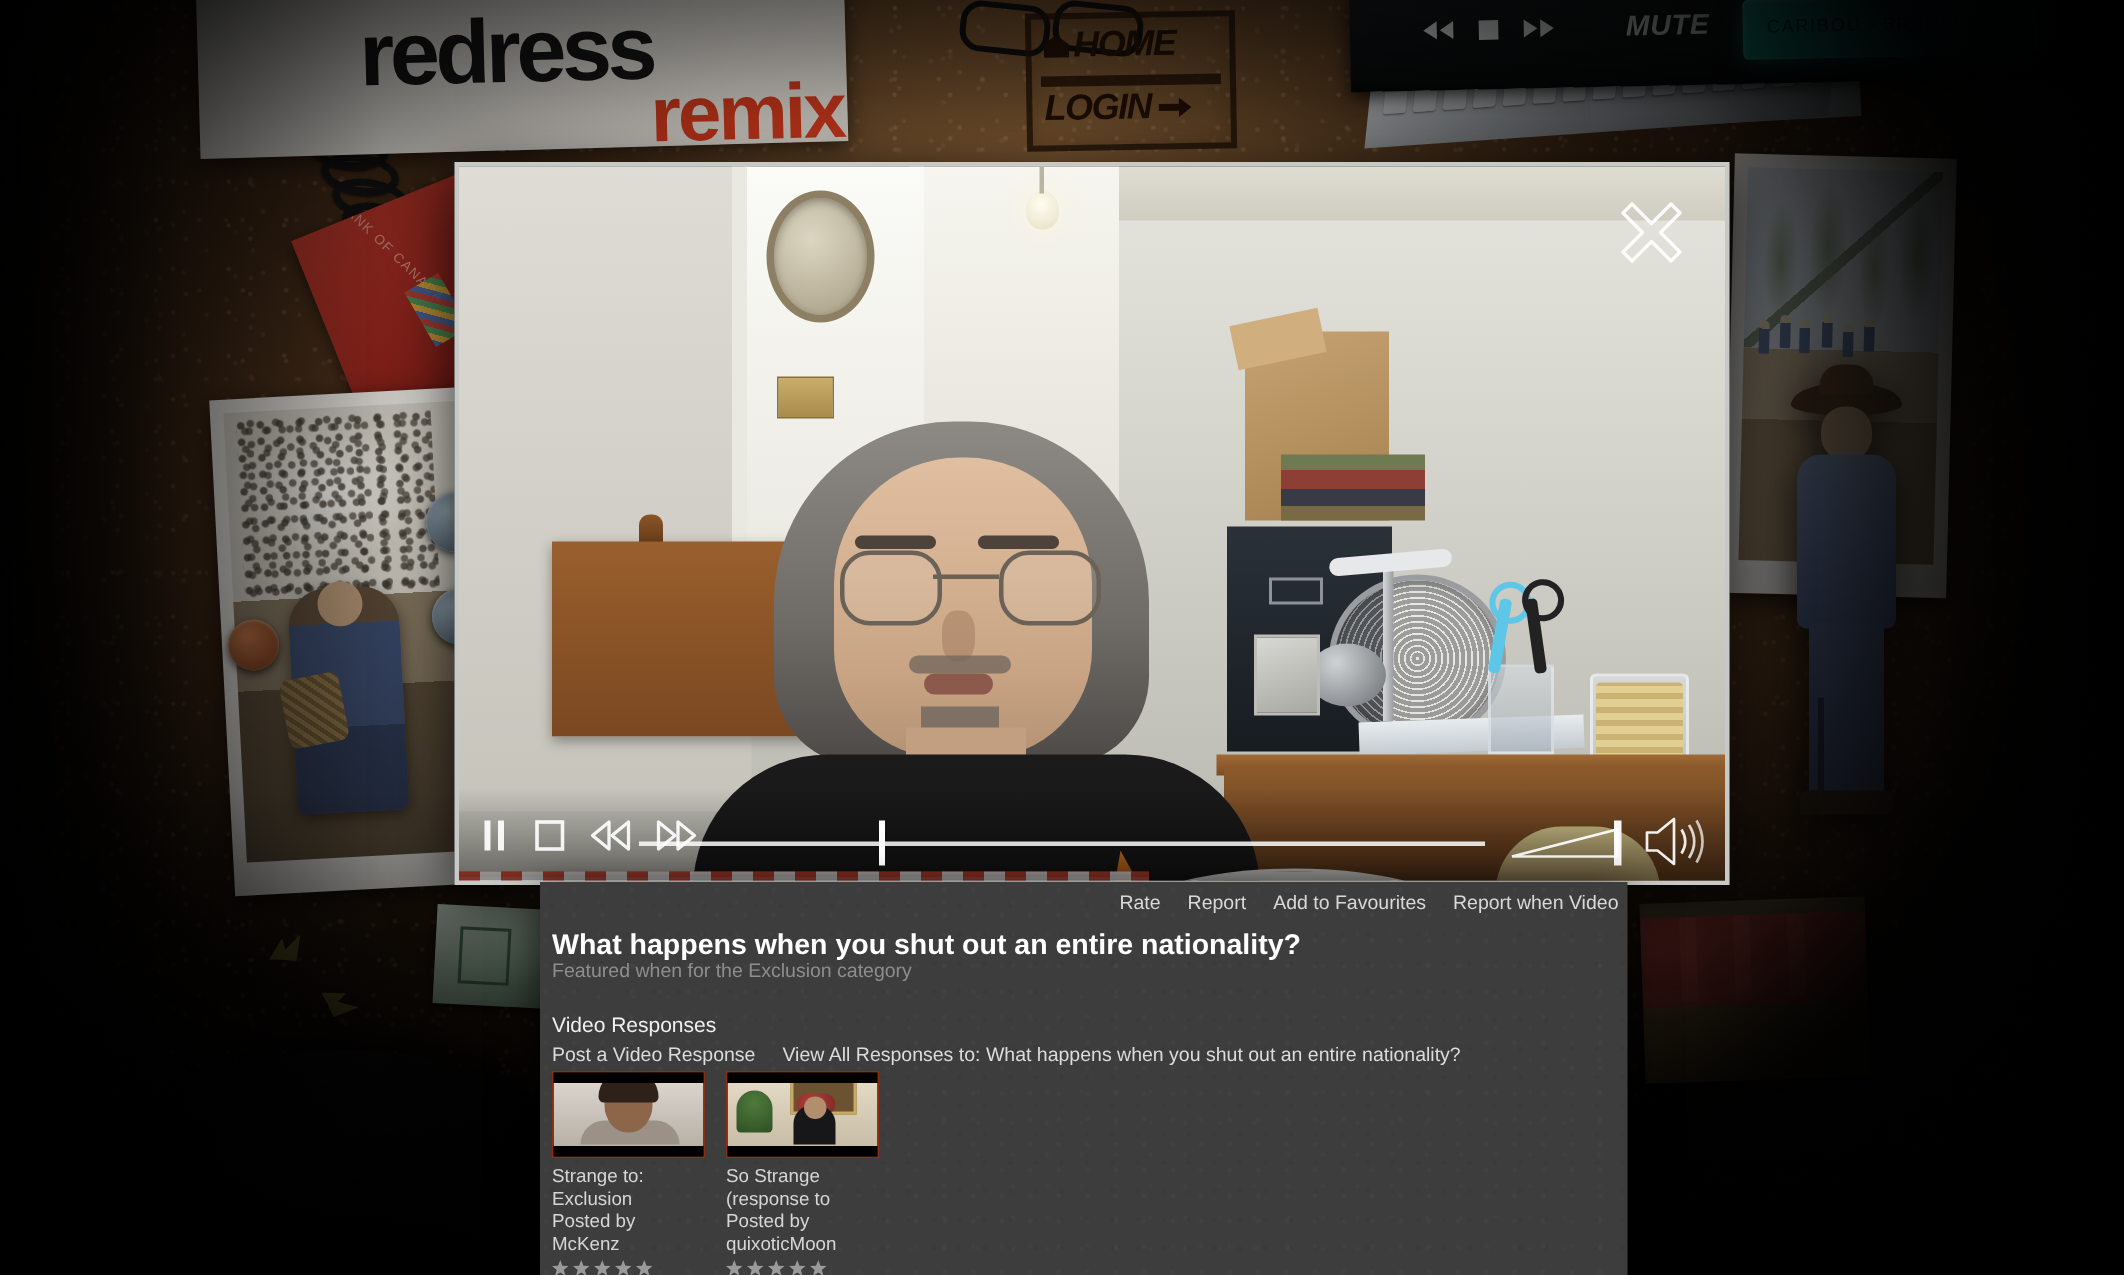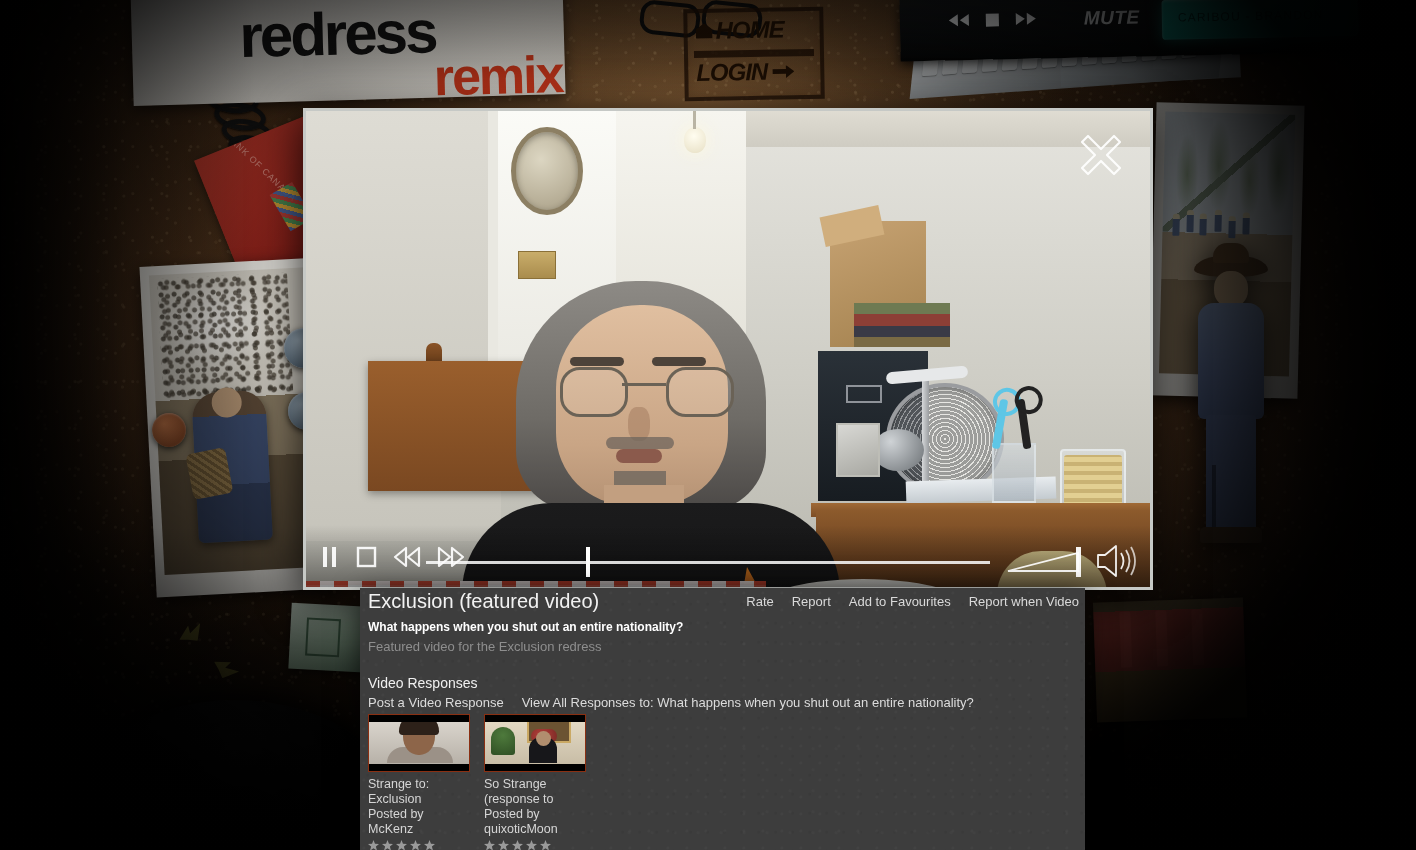--- a/index.html
+++ b/index.html
@@ -505,21 +505,21 @@
   .info-head{position:relative;height:30px;}
   .vid-title{
     position:absolute;left:8px;top:2px;font-size:20px;color:#f2f2f2;font-weight:normal;
   }
   .actions{
     position:absolute;right:6px;top:6px;display:flex;gap:18px;
     font-size:13px;color:#d9d9d9;
   }
   .actions a{color:#d9d9d9;text-decoration:none;cursor:pointer;}
   .vid-q{
-    position:absolute;left:8px;top:32px;font-size:12px;font-weight:bold;color:#fff;
+    position:absolute;left:8px;top:32px;font-size:19px;font-weight:bold;color:#fff;
   }
   .vid-sub{
     position:absolute;left:8px;top:51px;font-size:13px;color:#8e8e8e;
   }
   .resp-head{position:absolute;left:8px;top:87px;font-size:14px;color:#f0f0f0;}
   .resp-links{position:absolute;left:8px;top:107px;font-size:13px;color:#dcdcdc;display:flex;gap:18px;}
   .resp-links a{color:#dcdcdc;text-decoration:none;cursor:pointer;}
 
   .resp-grid{position:absolute;left:8px;top:126px;display:flex;gap:16px;}
   .resp-card{width:100px;cursor:pointer;}
@@ -802,31 +802,30 @@
             <path d="M120 9 Q127 20 120 31" fill="none" stroke="#fff" stroke-width="1.8" opacity=".8"></path>
             <path d="M125 6 Q133 20 125 34" fill="none" stroke="#fff" stroke-width="1.8" opacity=".7"></path>
           </g>
         </svg>
       </div>
     </div>
   </div>
 
   <div id="infoPanel">
     <div class="info-head">
-      <div class="vid-title">Exclusion (featured video)</div>
       <div class="actions">
         <a>Rate</a>
         <a>Report</a>
         <a>Add to Favourites</a>
         <a>Report when Video</a>
       </div>
     </div>
 
     <div class="vid-q">What happens when you shut out an entire nationality?</div>
-    <div class="vid-sub">Featured video for the Exclusion redress</div>
+    <div class="vid-sub">Featured when for the Exclusion category</div>
 
     <div class="resp-head">Video Responses</div>
     <div class="resp-links">
       <a>Post a Video Response</a>
       <a>View All Responses to: What happens when you shut out an entire nationality?</a>
     </div>
 
     <div class="resp-grid">
       <div class="resp-card">
         <div class="thumb">

